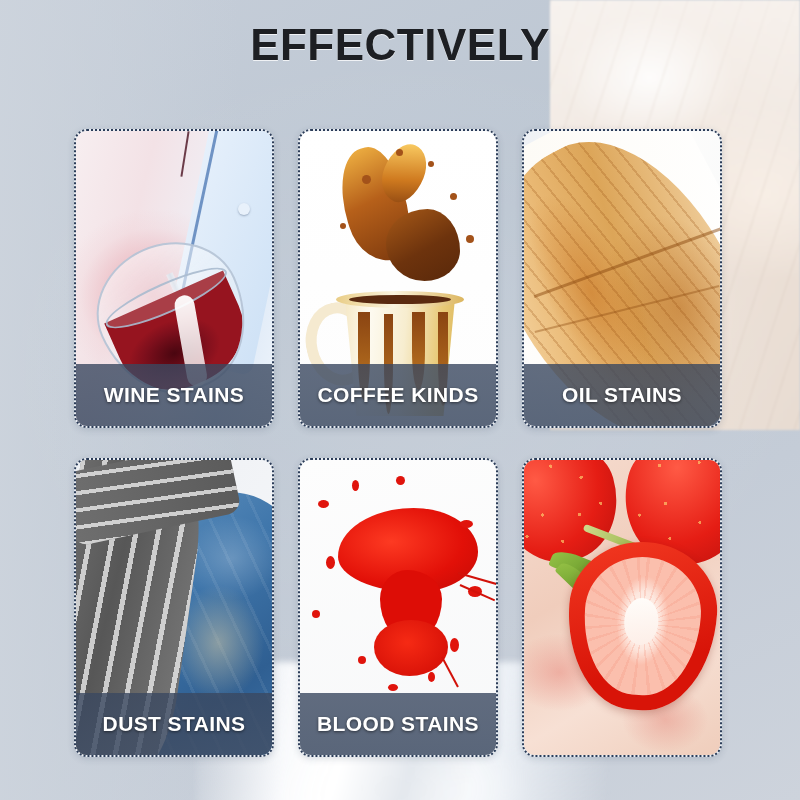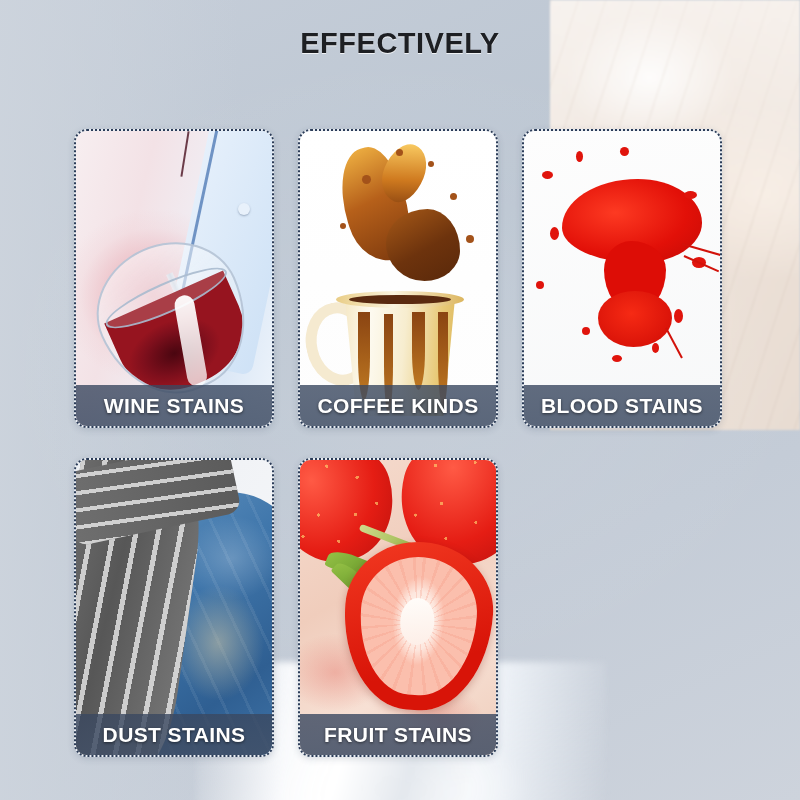--- a/index.html
+++ b/index.html
@@ -30,36 +30,36 @@
       linear-gradient(95deg,rgba(236,240,245,0) 0%,rgba(250,251,253,.95) 22%,rgba(255,255,255,.98) 48%,rgba(239,243,248,.92) 74%,rgba(222,228,236,0) 100%);
     filter:blur(3px);}
   .bg-bottle:after{content:"";position:absolute;left:22%;top:4%;width:46%;height:96%;
     background:linear-gradient(100deg,rgba(255,255,255,0),rgba(255,255,255,.9) 35%,rgba(206,214,224,.55) 68%,rgba(255,255,255,0));
     transform:skewX(-7deg);}
   .bg-wash{position:absolute;inset:0;
     background:radial-gradient(ellipse 560px 430px at 50% 46%,rgba(255,255,255,.10),rgba(255,255,255,0) 75%);}
 
   
   .head{position:absolute;left:0;right:0;top:22px;text-align:center;z-index:6;}
-  .head h1{margin:6px;font-size:29px;font-weight:700;letter-spacing:.5px;color:#1d1f23;
+  .head h1{margin:0;font-size:44px;font-weight:700;letter-spacing:.5px;color:#1d1f23;
     text-shadow:0 1px 0 rgba(255,255,255,.75);line-height:1.04;}
   .head h2{margin:6px 0 0;font-size:33px;font-weight:400;letter-spacing:.3px;color:#1f2126;
     text-shadow:0 1px 0 rgba(255,255,255,.75);line-height:1.04;}
 
   
   .grid{position:absolute;left:74px;top:129px;width:650px;
     display:grid;grid-template-columns:repeat(3,200px);
     column-gap:24px;row-gap:30px;z-index:5;}
 
   .card{position:relative;width:200px;height:299px;border-radius:13px;
     border:2.5px dotted #2b3c58;box-sizing:border-box;overflow:hidden;
     background:#e9edf2;box-shadow:0 2px 7px rgba(40,55,80,.16);}
   .photo{position:absolute;inset:0;}
 
-  .band{position:absolute;left:0;right:0;bottom:0;height:41px;
+  .band{position:absolute;left:0;right:0;bottom:0;height:62px;
     background:linear-gradient(180deg,rgba(58,72,96,.80),rgba(64,78,101,.86));
     display:flex;align-items:center;justify-content:center;}
   .band span{color:#fff;font-size:21px;font-weight:700;letter-spacing:.4px;
     text-shadow:0 1px 3px rgba(0,0,0,.55);white-space:nowrap;}
 
   
   .p-wine{background:
       radial-gradient(ellipse 120px 110px at 40% 56%,rgba(228,150,160,.85),rgba(240,205,210,.25) 62%,rgba(255,255,255,0) 80%),
       linear-gradient(104deg,#f7eef0 0%,#f3e2e6 30%,#f0eef4 58%,#dce8f6 78%,#eef4fb 100%);}
   .wine-seam{position:absolute;left:55%;top:0;width:2px;height:46px;background:#6b3b48;transform:rotate(9deg);}
@@ -256,20 +256,44 @@
         <div class="drip d1"></div>
         <div class="drip d2"></div>
         <div class="drip d3"></div>
         <div class="drip d4"></div>
       </div>
       <div class="band">
         <span>COFFEE KINDS</span>
       </div>
     </div>
 
+    <div class="card">
+      <div class="photo p-oil">
+        <div class="oil-cloth"></div>
+        <div class="oil-smear"></div>
+        <div class="oil-streaks"></div>
+        <div class="oil-fold"></div>
+        <div class="oil-fold2"></div>
+      </div>
+      <div class="band">
+        <span>OIL STAINS</span>
+      </div>
+    </div>
+
+    <div class="card">
+      <div class="photo p-dust">
+        <div class="jacket"></div>
+        <div class="jk-dust"></div>
+        <div class="scarf"></div>
+        <div class="scarf-top"></div>
+      </div>
+      <div class="band">
+        <span>DUST STAINS</span>
+      </div>
+    </div>
 
     <div class="card">
       <div class="photo p-blood">
         <div class="bl bl-top"></div>
         <div class="bl bl-mid"></div>
         <div class="bl bl-bot"></div>
         <div class="sp" style="left:18px;top:40px;width:11px;height:8px"></div>
         <div class="sp" style="left:26px;top:96px;width:9px;height:13px"></div>
         <div class="sp" style="left:12px;top:150px;width:8px;height:8px"></div>
         <div class="sp" style="left:52px;top:20px;width:7px;height:11px"></div>
@@ -283,45 +307,30 @@
         <div class="streak" style="left:158px;top:112px;width:44px;transform:rotate(16deg)"></div>
         <div class="streak" style="left:160px;top:124px;width:38px;transform:rotate(24deg)"></div>
         <div class="streak" style="left:142px;top:196px;width:34px;transform:rotate(62deg)"></div>
       </div>
       <div class="band">
         <span>BLOOD STAINS</span>
       </div>
     </div>
 
     <div class="card">
-      <div class="photo p-dust">
-        <div class="jacket"></div>
-        <div class="jk-dust"></div>
-        <div class="scarf"></div>
-        <div class="scarf-top"></div>
-      </div>
-      <div class="band">
-        <span>DUST STAINS</span>
-      </div>
-    </div>
-
-    <div class="card">
       <div class="photo p-fruit">
         <div class="fr-wash"></div>
         <div class="berry b-left"></div>
         <div class="berry b-right"></div>
         <div class="stem"></div>
         <div class="leaf lf1"></div>
         <div class="leaf lf2"></div>
         <div class="half">
           <div class="half-in">
             <div class="half-rays"></div>
             <div class="half-core"></div>
           </div>
         </div>
       </div>
-      <div class="band">
-        <span>FRUIT STAINS</span>
-      </div>
     </div>
 
   </div>
 </div>
 
 </body></html>

